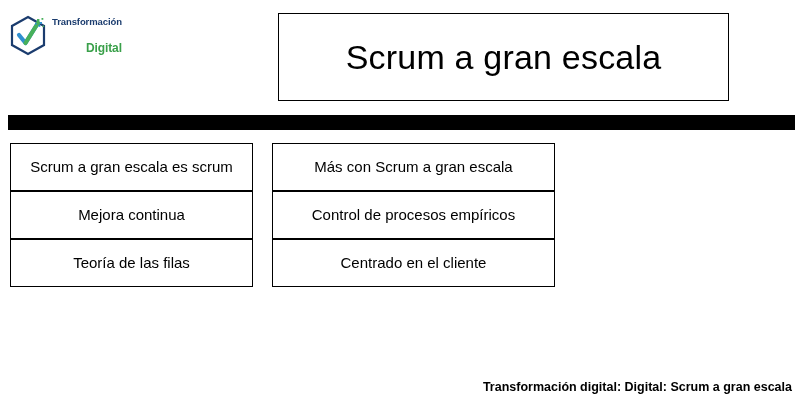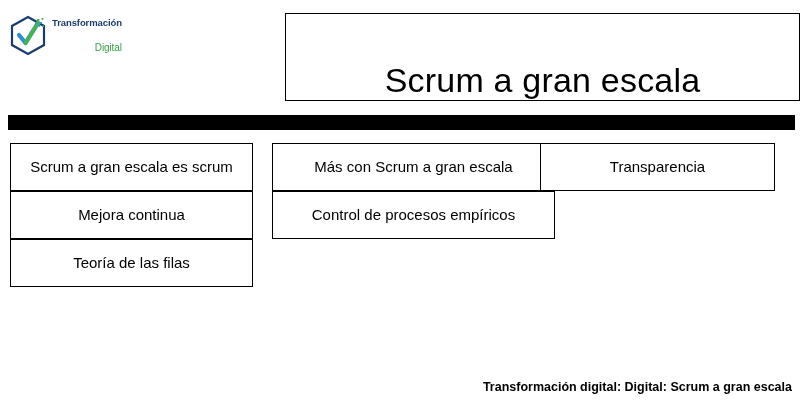--- a/index.html
+++ b/index.html
@@ -43,40 +43,40 @@
     line-height: 1.05;
   }
   .logo-line1 {
     font-size: 9.5px;
     font-weight: bold;
     color: #1b3c6e;
     letter-spacing: -0.1px;
     white-space: nowrap;
   }
   .logo-line2 {
-    font-size: 10px;
-    font-weight: normal;
+    font-size: 12px;
+    font-weight: bold;
     color: #3aa04a;
     letter-spacing: -0.1px;
     white-space: nowrap;
     margin-top: 15px;
   }
 
   
   .title-box {
     position: absolute;
-    left: 285px;
+    left: 278px;
     top: 13px;
-    width: 515px;
+    width: 451px;
     height: 88px;
     box-sizing: border-box;
     border: 1.4px solid #000000;
     background: #ffffff;
     display: flex;
-    align-items: flex-end;
+    align-items: center;
     justify-content: center;
   }
   .title-text {
     font-size: 34px;
     font-weight: normal;
     letter-spacing: 0.2px;
     color: #000000;
     text-align: center;
   }
 
@@ -176,23 +176,23 @@
     </div>
   </div>
 
   <div class="column col-2">
     <div class="concept-box">
       <span class="concept-text">Más con Scrum a gran escala</span>
     </div>
     <div class="concept-box">
       <span class="concept-text">Control de procesos empíricos</span>
     </div>
+    <div class="concept-box">
+      <span class="concept-text">Centrado en el cliente</span>
+    </div>
   </div>
 
   <div class="column col-3">
-    <div class="concept-box">
-      <span class="concept-text">Transparencia</span>
-    </div>
   </div>
 
 </div>
 
 <div class="footer">Transformación digital: Digital: Scrum a gran escala</div>
 
 </body></html>

